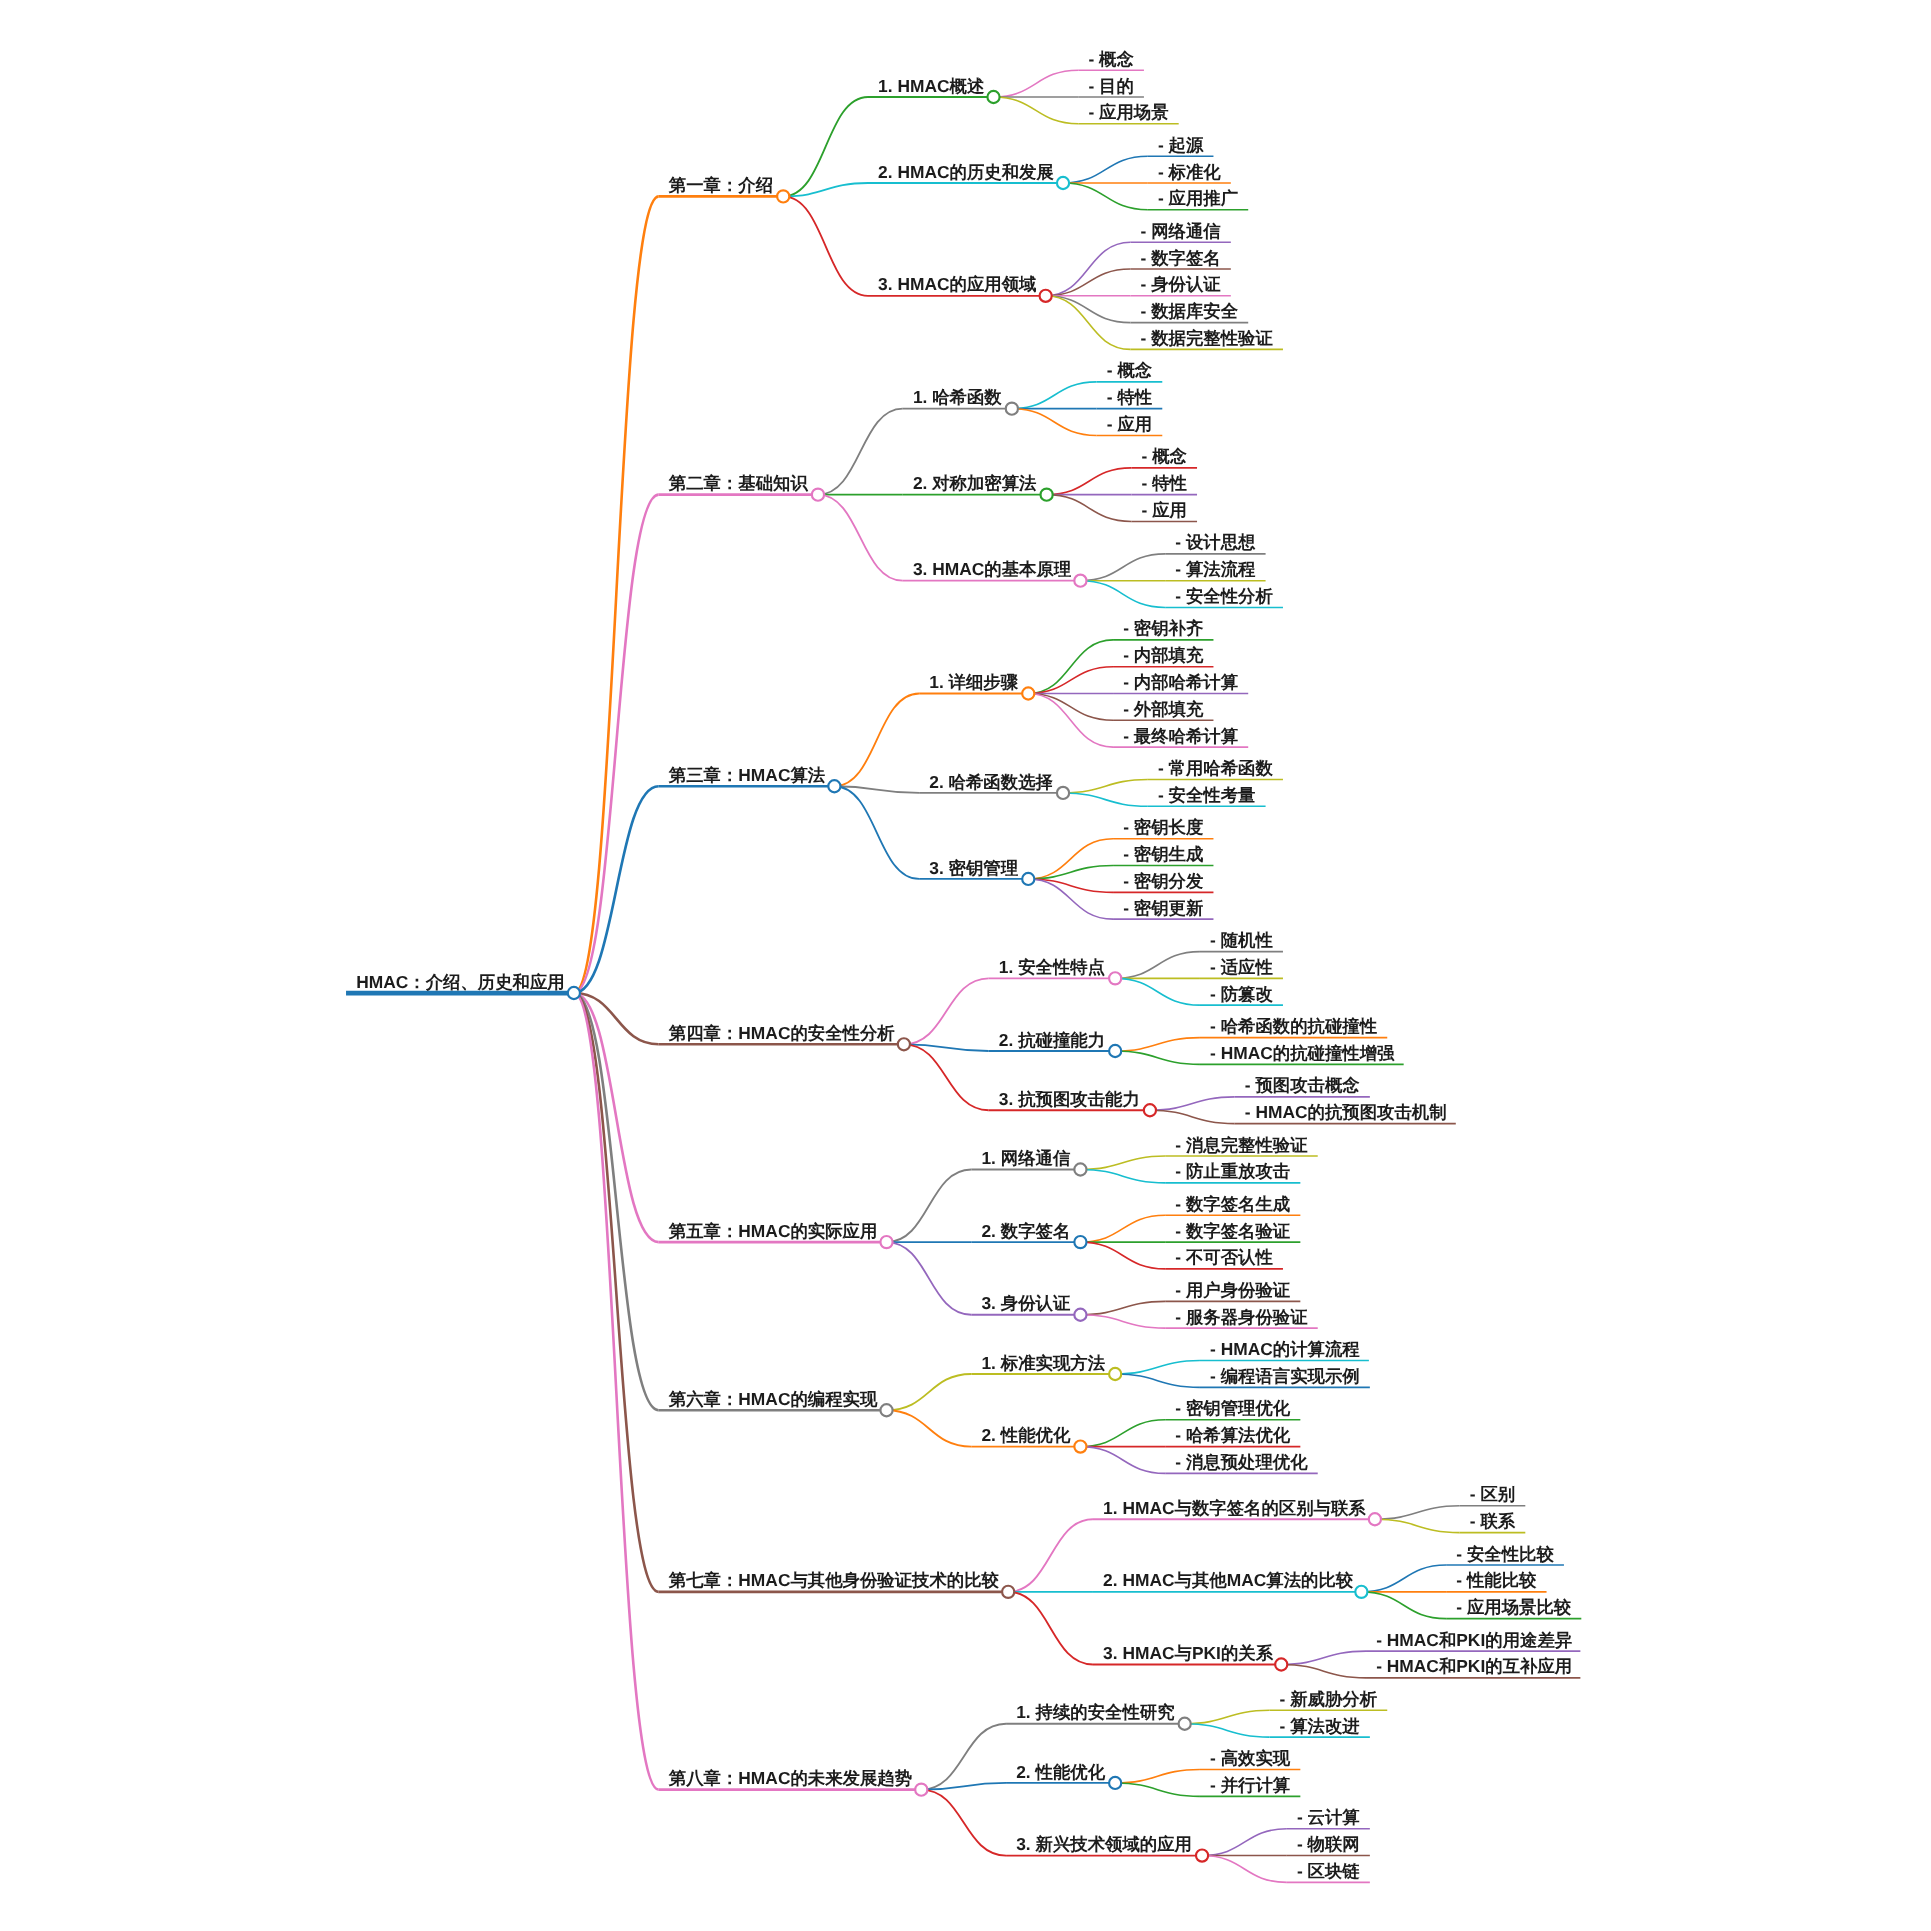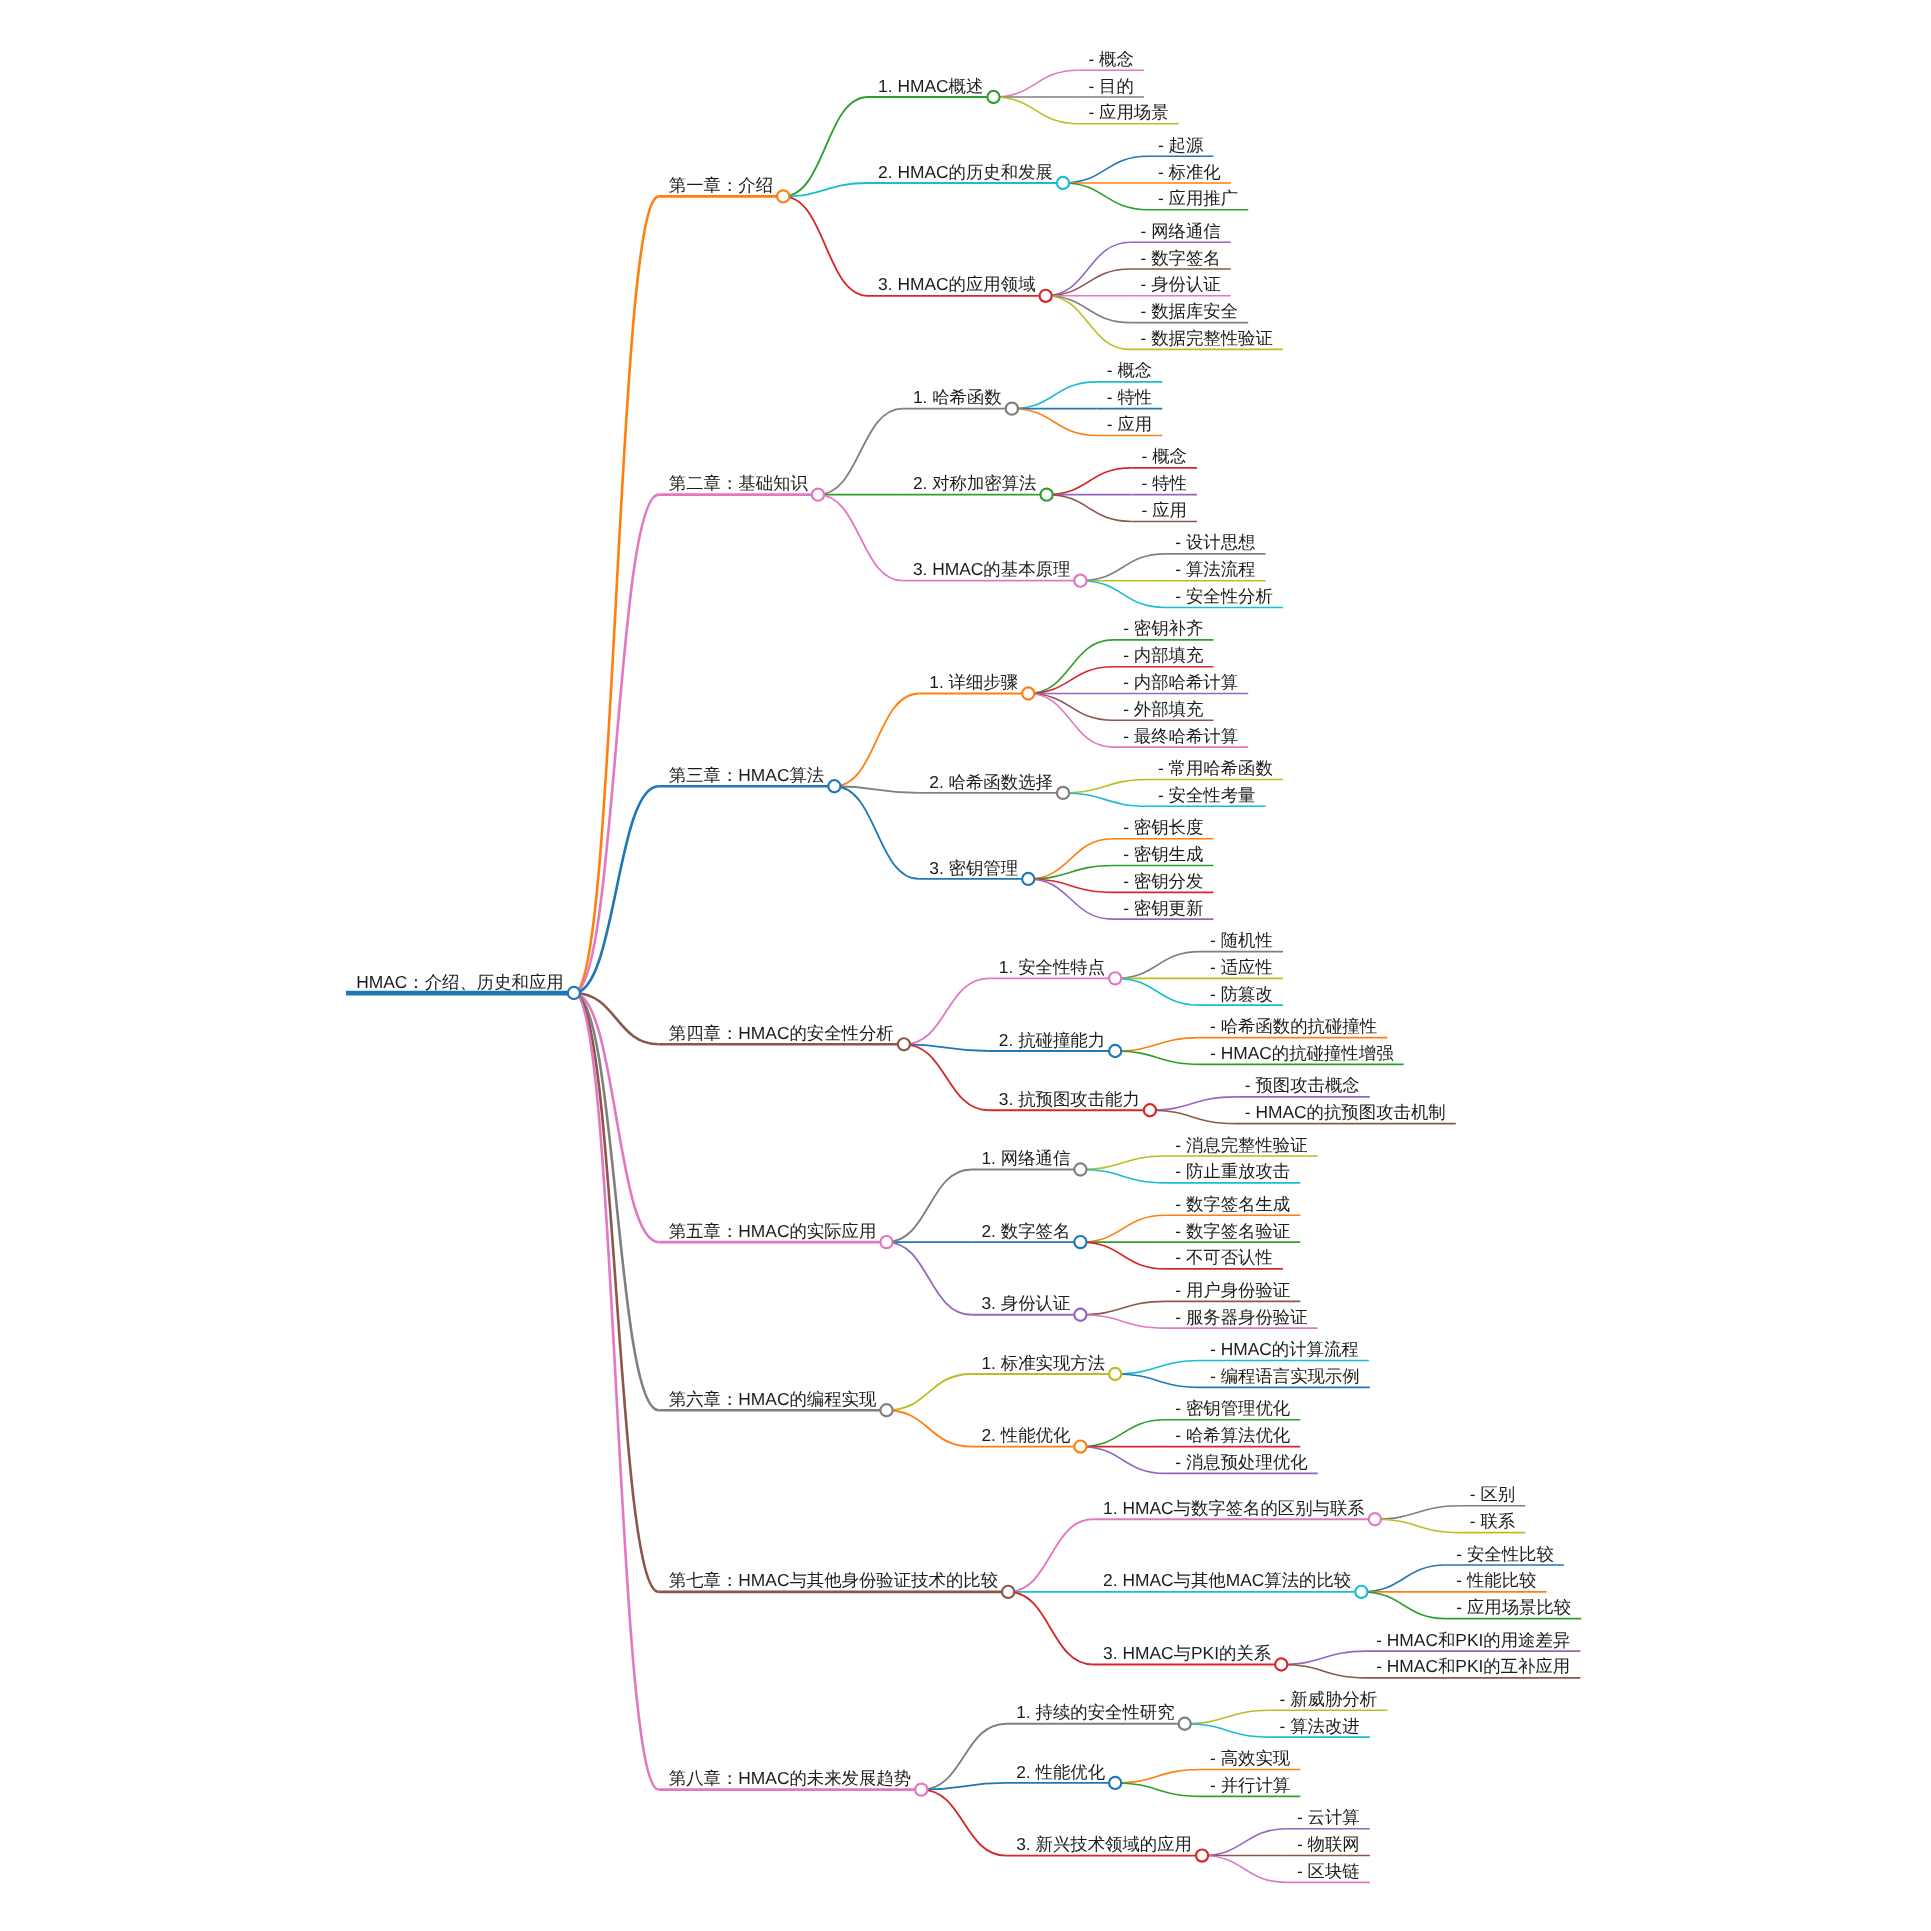--- a/index.html
+++ b/index.html
@@ -1,17 +1,17 @@
 <!DOCTYPE html>
 <html><head>
 <meta charset="utf-8">
 <title>HMAC：介绍、历史和应用</title>
 <style>
   html,body{margin:0;padding:0;background:#ffffff;}
-  #page{position:relative;width:1931px;height:1931px;background:#b91c1c;overflow:hidden;}
+  #page{position:relative;width:1931px;height:1931px;background:#b91c1c;overflow:hidden;font-weight:bold;}
   svg#mindmap{display:block;width:1931px;height:1931px;background:#ffffff;
               filter:blur(0px);}
   .mm-text{font-family:"Liberation Sans",sans-serif;font-size:18px;fill:#1c1c1c;white-space:pre;
             -webkit-font-smoothing:antialiased;text-rendering:geometricPrecision;}
   .mm-link{fill:none;stroke-linecap:butt;}
   .mm-underline{stroke-linecap:butt;}
   .mm-circle{fill:#ffffff;}
 </style>
 </head>
 <body>

